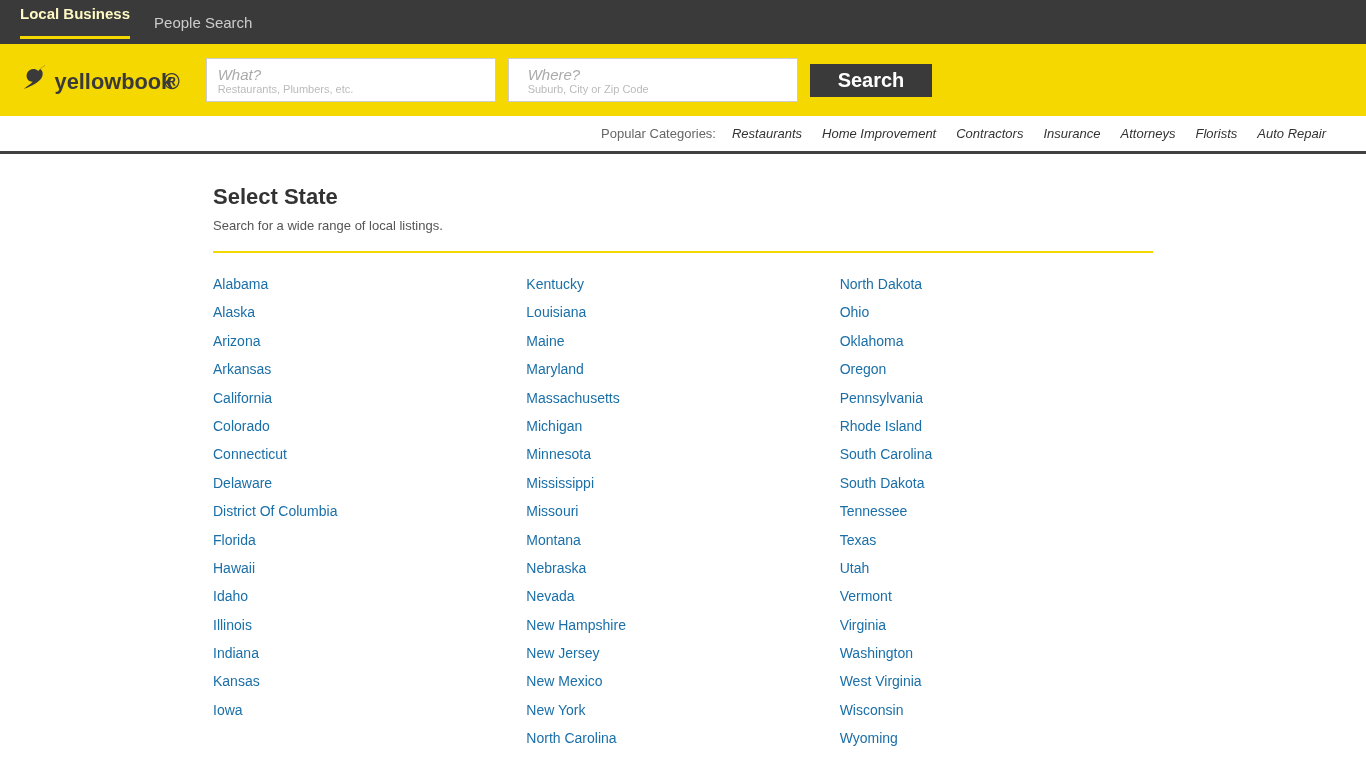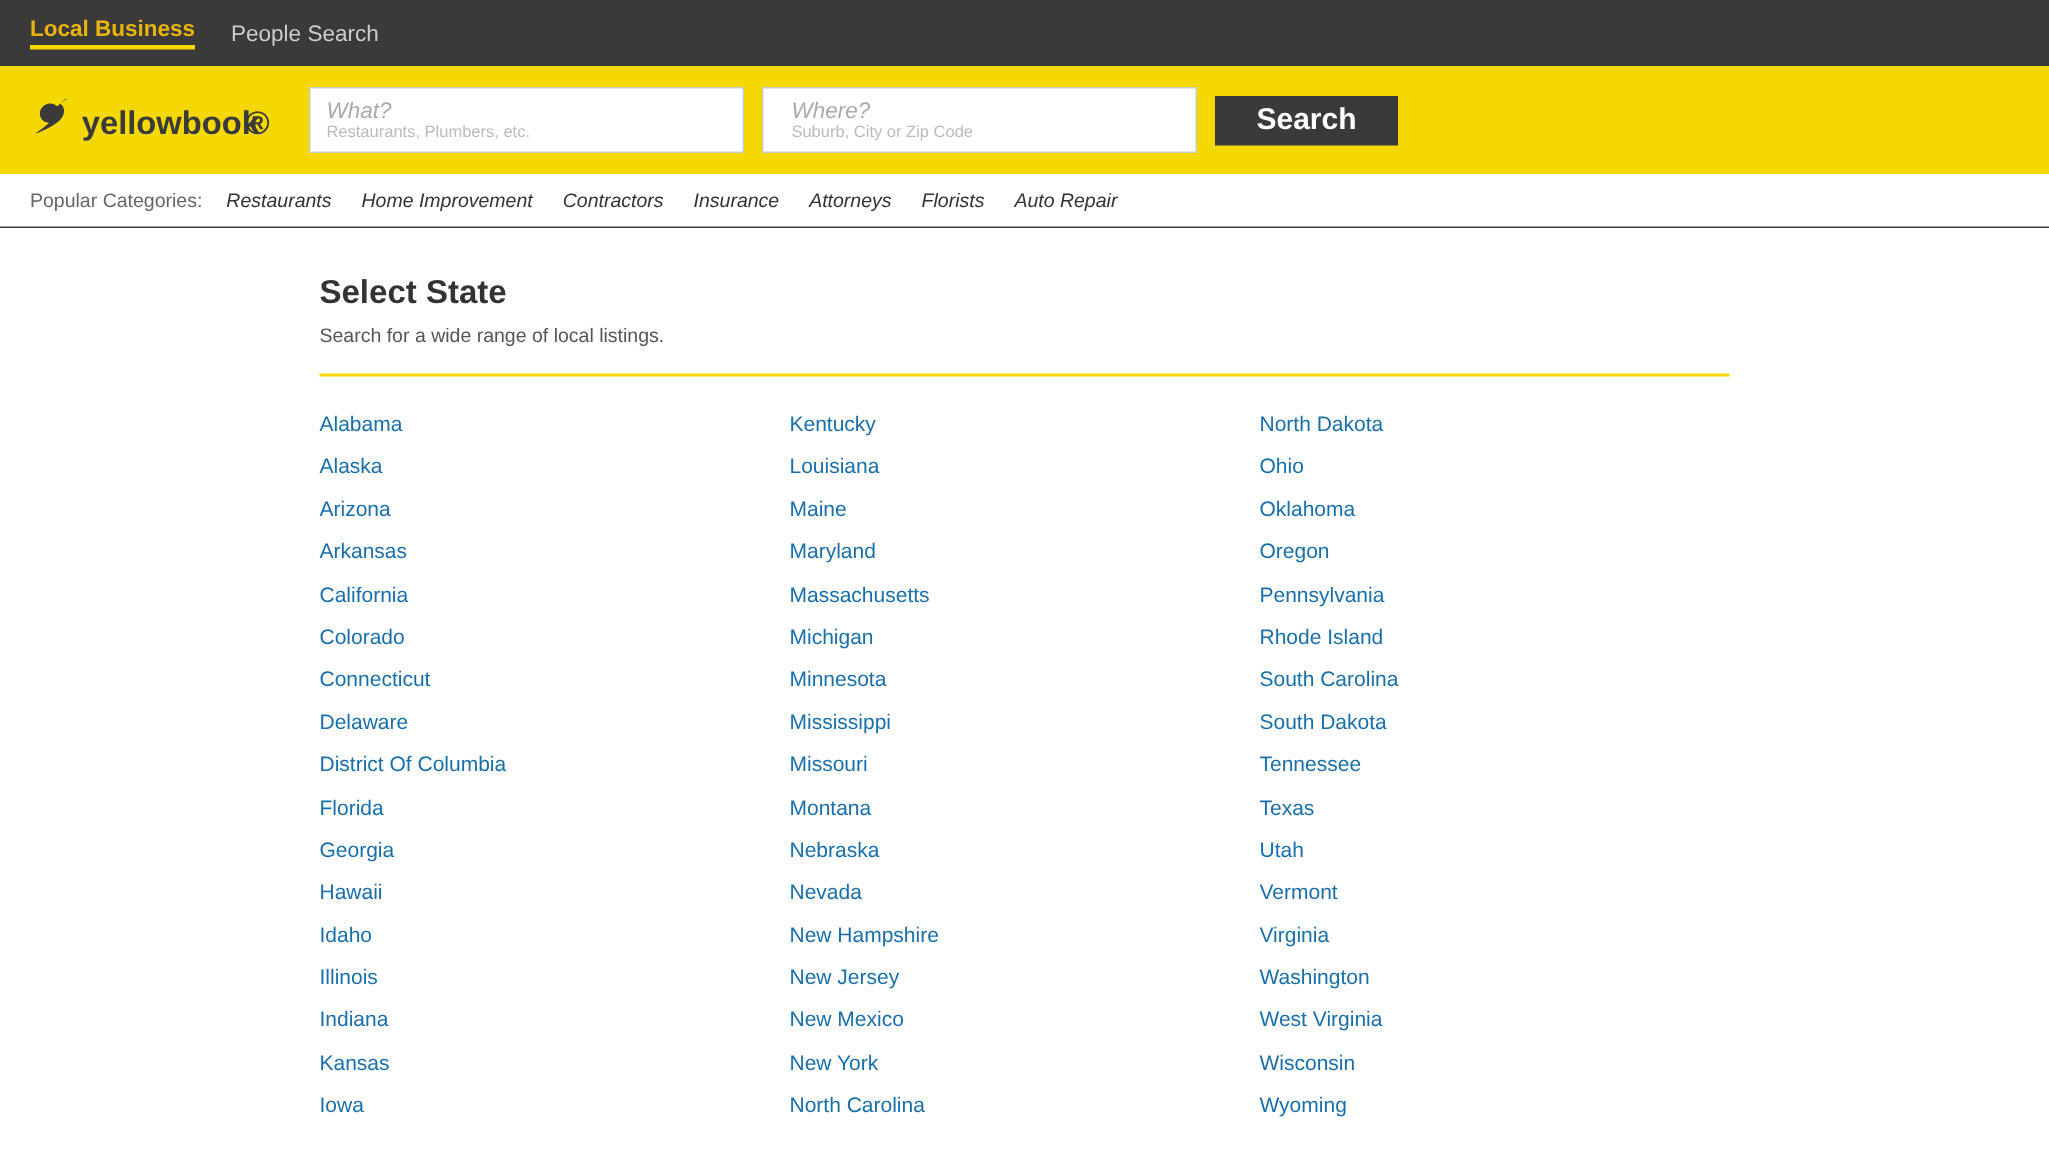--- a/index.html
+++ b/index.html
@@ -13,24 +13,24 @@
       align-items: center;
       height: 44px;
     }
     #top-nav a {
       color: #ccc;
       text-decoration: none;
       margin-right: 24px;
       font-size: 15px;
     }
     #top-nav a.active {
-      color: #eab308;
+      color: #fef9c3;
       font-weight: bold;
       border-bottom: 3px solid #f5d800;
-      padding-bottom: 2px;
+      padding-bottom: 14px;
     }
 
     
     #search-header {
       background: #f5d800;
       padding: 14px 20px;
       display: flex;
       align-items: center;
       gap: 12px;
     }
@@ -56,25 +56,26 @@
       border: none;
       padding: 0 28px;
       font-size: 20px;
       font-weight: bold;
       cursor: pointer;
     }
 
     
     #categories-bar {
       background: #fff;
-      border-bottom: 1px solid #404040;
+      border-bottom: 3px solid #404040;
       padding: 10px 20px;
       display: flex;
       align-items: center;
       gap: 0;
+      justify-content: flex-end;
     }
     .cat-label {
       color: #666;
       font-size: 13px;
       margin-right: 16px;
     }
     .cat-link {
       color: #333;
       text-decoration: none;
       font-size: 13px;
@@ -199,21 +200,20 @@
       <a href="#" class="state-link">Alabama</a>
       <a href="#" class="state-link">Alaska</a>
       <a href="#" class="state-link">Arizona</a>
       <a href="#" class="state-link">Arkansas</a>
       <a href="#" class="state-link">California</a>
       <a href="#" class="state-link">Colorado</a>
       <a href="#" class="state-link">Connecticut</a>
       <a href="#" class="state-link">Delaware</a>
       <a href="#" class="state-link">District Of Columbia</a>
       <a href="#" class="state-link">Florida</a>
-      <a href="#" class="state-link">Georgia</a>
       <a href="#" class="state-link">Hawaii</a>
       <a href="#" class="state-link">Idaho</a>
       <a href="#" class="state-link">Illinois</a>
       <a href="#" class="state-link">Indiana</a>
       <a href="#" class="state-link">Kansas</a>
       <a href="#" class="state-link">Iowa</a>
     </div>
 
     <div class="state-col">
       <a href="#" class="state-link">Kentucky</a>

